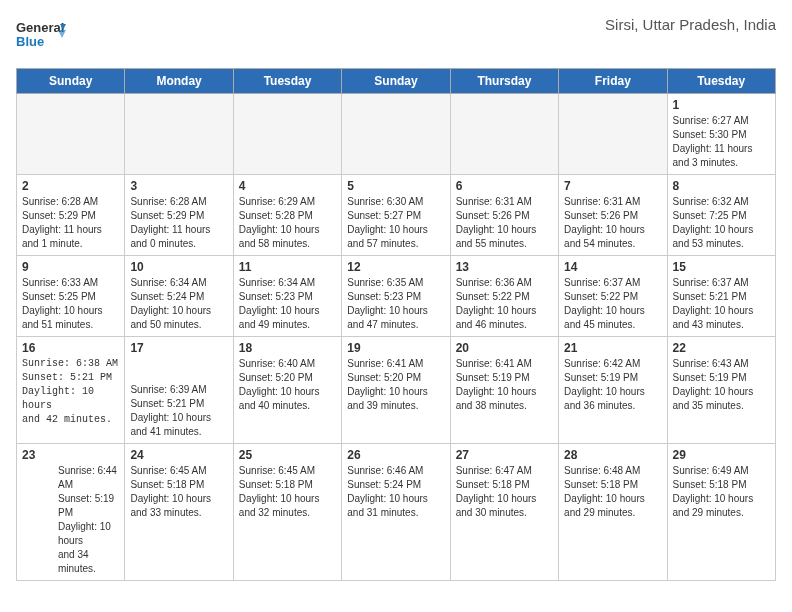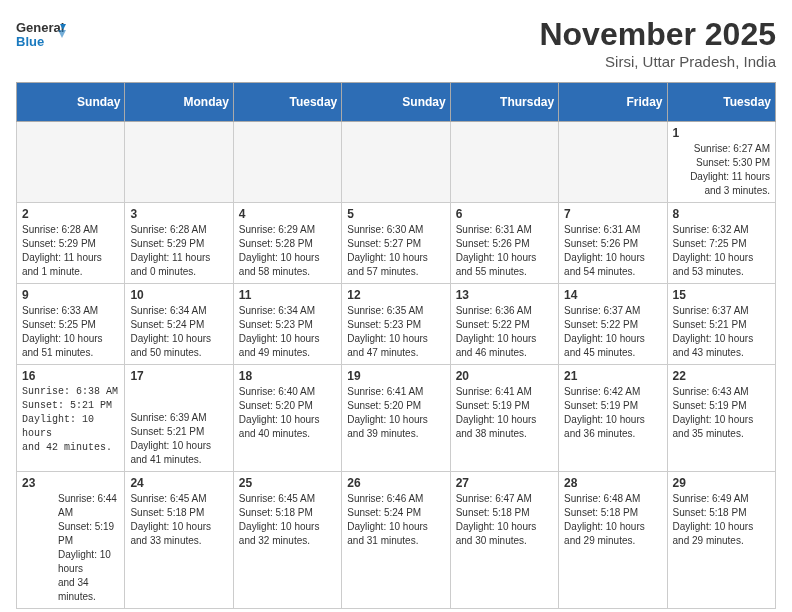--- a/index.html
+++ b/index.html
@@ -35,22 +35,22 @@
     }
     table {
       width: 100%;
       border-collapse: collapse;
     }
     th {
       background: #2d6db5;
       color: #fff;
       font-size: 12px;
       font-weight: bold;
-      padding: 12px 4px;
-      text-align: right;
+      padding: 5px 4px;
+      text-align: center;
       border: 1px solid #aaa;
     }
     td {
       border: 1px solid #ccc;
       vertical-align: top;
       padding: 4px 5px;
       width: calc(100% / 7);
       height: 80px;
       font-size: 10px;
       color: #333;
@@ -79,21 +79,20 @@
 <div class="header">
   <div class="logo">
 <svg width="50" height="40" viewBox="0 0 50 40">
   <text x="0" y="16" font-size="13" font-weight="bold" fill="#333" font-family="Arial">General</text>
   <text x="0" y="30" font-size="13" font-weight="bold" fill="#1a7abf" font-family="Arial">Blue</text>
   <polygon points="44,8 50,8 47,14" fill="#1a7abf"></polygon>
   <polygon points="42,14 50,14 46,22" fill="#1a7abf" opacity="0.6"></polygon>
 </svg>
 </div>
   <div class="title-block">
-    <div class="month-title">November 2025</div>
     <div class="location">Sirsi, Uttar Pradesh, India</div>
   </div>
 </div>
 
 <table>
   <thead>
     <tr>
     <th>Sunday</th>
         <th>Monday</th>
         <th>Tuesday</th>
@@ -106,21 +105,21 @@
   <tbody id="calendar-body">
   <tr>
         <td class="empty"></td>
         <td class="empty"></td>
         <td class="empty"></td>
         <td class="empty"></td>
         <td class="empty"></td>
         <td class="empty"></td>
         <td>
           <div class="day-num">1</div>
-          <div class="day-info" style="white-space: pre-line; text-align: right;">Sunrise: 6:27 AM
+          <div class="day-info" style="white-space: pre-line;">Sunrise: 6:27 AM
 Sunset: 5:30 PM
 Daylight: 11 hours
 and 3 minutes.</div>
         </td>
       </tr>
       <tr>
         <td>
           <div class="day-num">2</div>
           <div class="day-info" style="white-space: pre-line;">Sunrise: 6:28 AM
 Sunset: 5:29 PM

